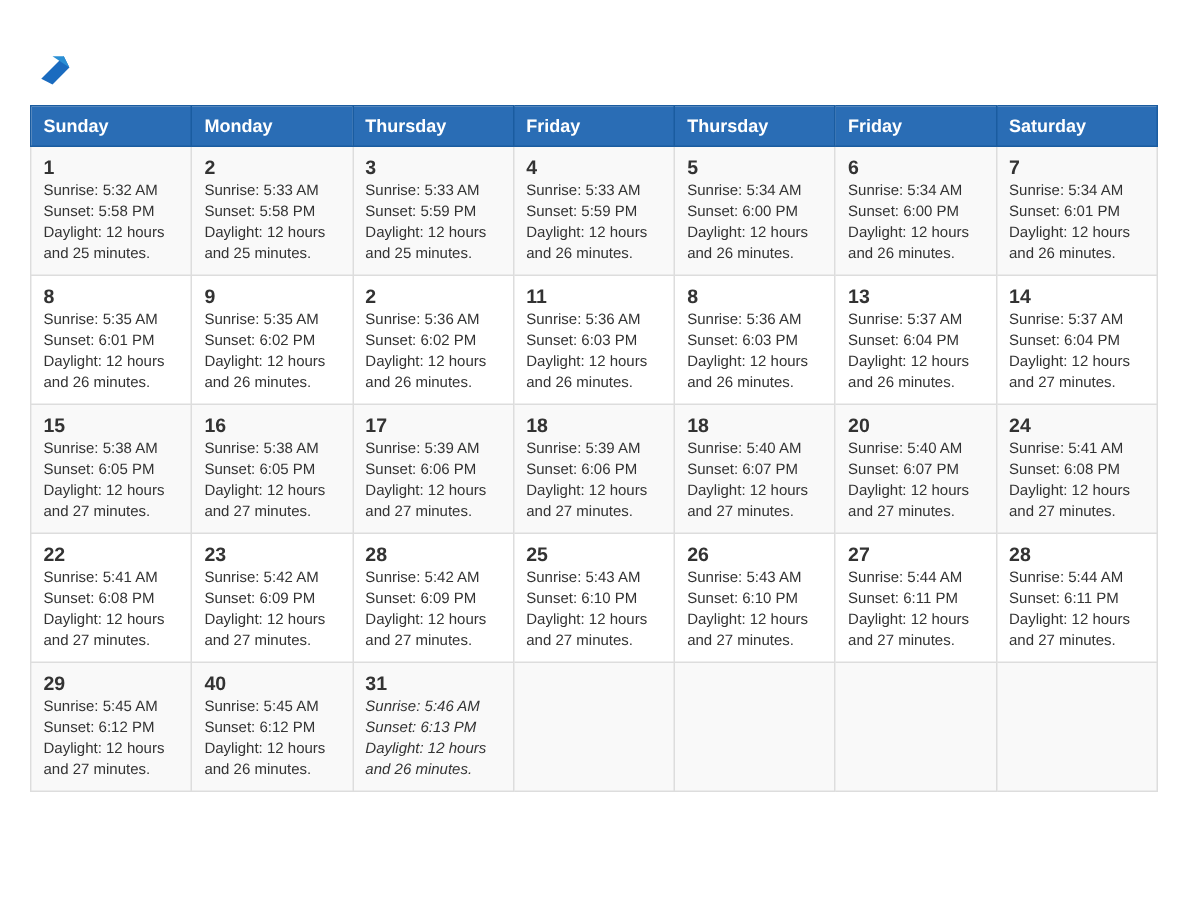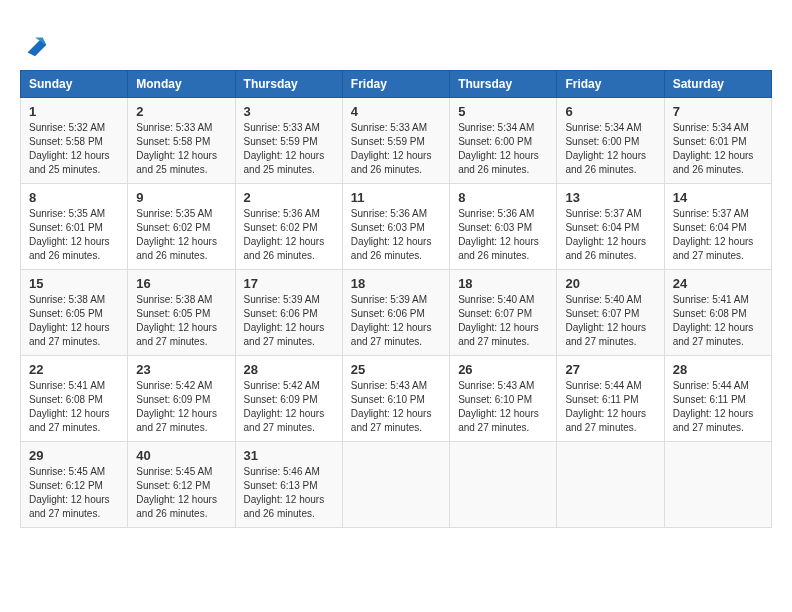--- a/index.html
+++ b/index.html
@@ -343,21 +343,21 @@
         </td>
         <td>
           <span class="day-number">40</span>
           <div class="day-info" style="white-space: pre-line;">Sunrise: 5:45 AM
 Sunset: 6:12 PM
 Daylight: 12 hours
 and 26 minutes.</div>
         </td>
         <td>
           <span class="day-number">31</span>
-          <div class="day-info" style="white-space: pre-line;">Sunrise: 5:46 AM
+          <div class="day-info" style="white-space: pre-line; font-style: italic;">Sunrise: 5:46 AM
 Sunset: 6:13 PM
 Daylight: 12 hours
 and 26 minutes.</div>
         </td>
         <td class="empty"></td>
         <td class="empty"></td>
         <td class="empty"></td>
         <td class="empty"></td>
       </tr>
     </tbody>

